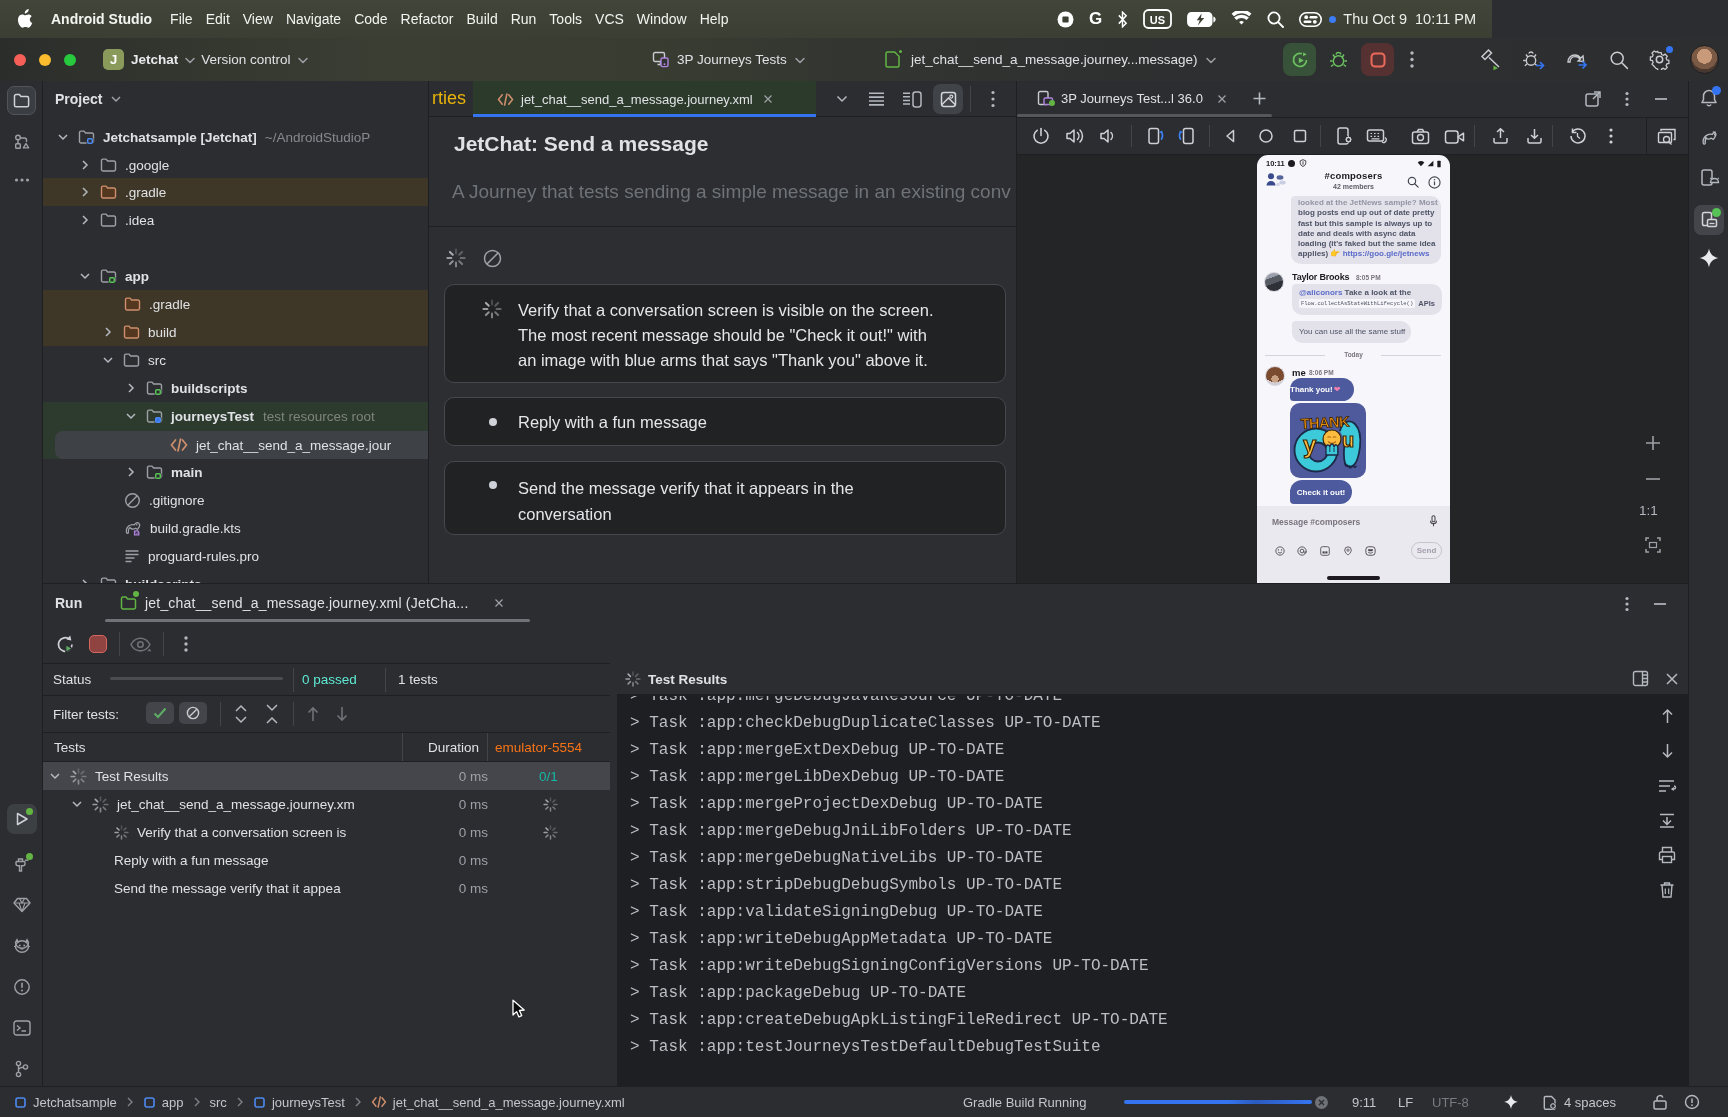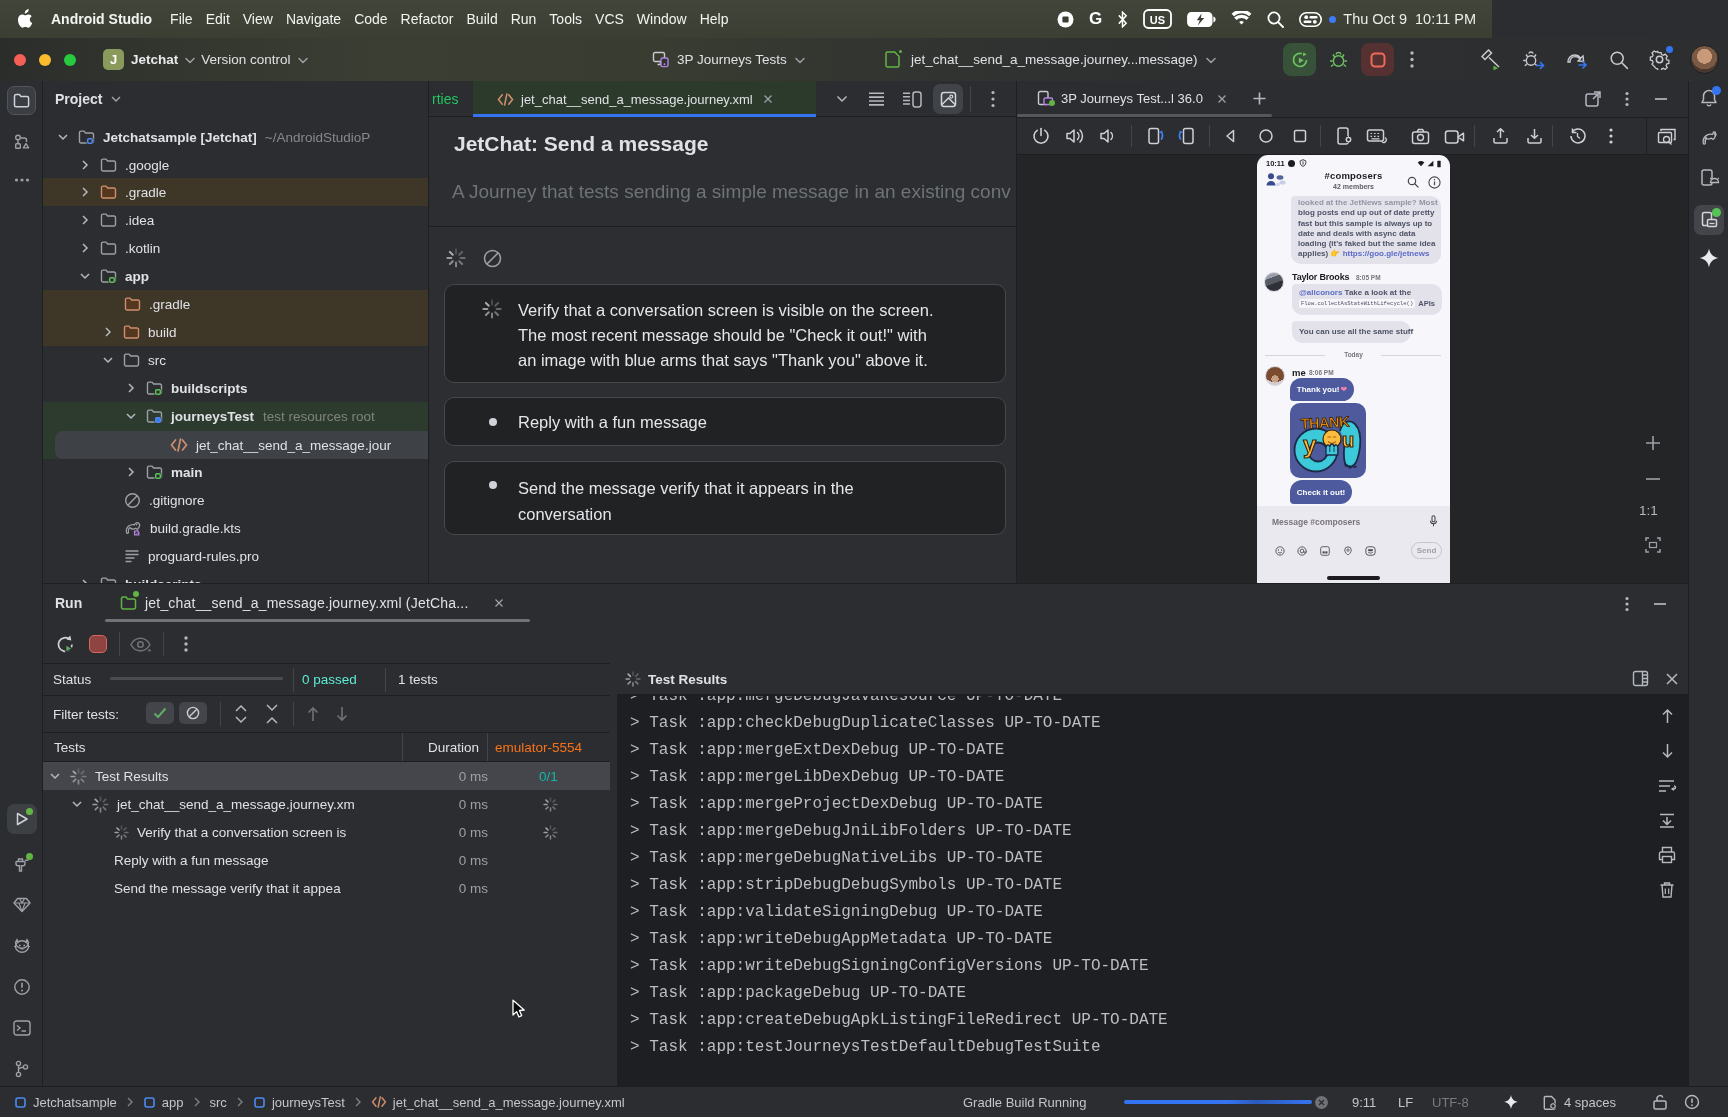--- a/index.html
+++ b/index.html
@@ -308,27 +308,20 @@
           <path d="M1.5 3.6a1.5 1.5 0 0 1 1.5-1.5h3l1.6 1.9h6.4a1.5 1.5 0 0 1 1.5 1.5v7a1.5 1.5 0 0 1-1.5 1.5H3a1.5 1.5 0 0 1-1.5-1.5z" fill="#53381f" stroke="#cf8e6d" stroke-width="1.4"></path>
         </svg>
       </span>.gradle</div>
   <div class="trow" style="top:125px"><span style="width:34px"></span><svg class="chd" width="16" height="16" viewBox="0 0 16 16">
         <path d="M6 4l4 4-4 4" stroke="#b4b8bf" stroke-width="1.5" fill="none"></path>
       </svg><span class="tico">
         <svg width="17" height="16" viewBox="0 0 17 16">
           <path d="M1.5 3.6a1.5 1.5 0 0 1 1.5-1.5h3l1.6 1.9h6.4a1.5 1.5 0 0 1 1.5 1.5v7a1.5 1.5 0 0 1-1.5 1.5H3a1.5 1.5 0 0 1-1.5-1.5z" fill="none" stroke="#9da0a6" stroke-width="1.4"></path>
         </svg>
       </span>.idea</div>
-  <div class="trow" style="top:153px"><span style="width:34px"></span><svg class="chd" width="16" height="16" viewBox="0 0 16 16">
-        <path d="M6 4l4 4-4 4" stroke="#b4b8bf" stroke-width="1.5" fill="none"></path>
-      </svg><span class="tico">
-        <svg width="17" height="16" viewBox="0 0 17 16">
-          <path d="M1.5 3.6a1.5 1.5 0 0 1 1.5-1.5h3l1.6 1.9h6.4a1.5 1.5 0 0 1 1.5 1.5v7a1.5 1.5 0 0 1-1.5 1.5H3a1.5 1.5 0 0 1-1.5-1.5z" fill="none" stroke="#9da0a6" stroke-width="1.4"></path>
-        </svg>
-      </span>.kotlin</div>
   <div class="trow" style="top:181px">
       <span style="width:34px"></span>
       <svg class="chd" width="16" height="16" viewBox="0 0 16 16">
         <path d="M4 6l4 4 4-4" stroke="#b4b8bf" stroke-width="1.5" fill="none"></path>
       </svg>
       <span class="tico">
         <svg width="17" height="16" viewBox="0 0 17 16">
           <path d="M1.5 3.6a1.5 1.5 0 0 1 1.5-1.5h3l1.6 1.9h6.4a1.5 1.5 0 0 1 1.5 1.5v7a1.5 1.5 0 0 1-1.5 1.5H3a1.5 1.5 0 0 1-1.5-1.5z" fill="none" stroke="#9da0a6" stroke-width="1.4"></path>
           <rect x="8.5" y="8.5" width="7" height="7" rx="1.6" fill="#2b2d30"></rect>
           <rect x="9.7" y="9.7" width="4.6" height="4.6" rx="1" fill="none" stroke="#57c255" stroke-width="1.5"></rect>
@@ -433,21 +426,21 @@
         <svg width="17" height="16" viewBox="0 0 17 16">
           <path d="M1.5 3.6a1.5 1.5 0 0 1 1.5-1.5h3l1.6 1.9h6.4a1.5 1.5 0 0 1 1.5 1.5v7a1.5 1.5 0 0 1-1.5 1.5H3a1.5 1.5 0 0 1-1.5-1.5z" fill="none" stroke="#9da0a6" stroke-width="1.4"></path>
         </svg>
       </span>
       <b>buildscripts</b>
     </div>
 </div>
 
 <div class="a" id="editor" style="left:428px;top:81px;width:588px;height:502px;background:#2c2e31;border-left:1px solid #1e1f22;overflow:hidden">
   <div class="a" style="left:0;top:0;width:588px;height:36px;background:#2b2d30;border-bottom:1px solid #1e1f22"></div>
-  <div class="a f" style="left:3px;top:0;height:35px;font-size:14px;color:#22c55e">rties</div>
+  <div class="a f" style="left:3px;top:0;height:35px;font-size:18px;color:#eab308">rties</div>
   <div class="a f" style="left:44px;top:0;width:343px;height:36px;background:#2c3a2b;padding-left:24px">
     <svg width="17" height="13" viewBox="0 0 18 14" style="margin-right:7px">
         <path d="M5.5 2 1.5 7l4 5M12.5 2l4 5-4 5M8 13 10.5 1" fill="none" stroke="#cf8e6d" stroke-width="1.7" stroke-linecap="round"></path>
       </svg>
     <span style="font-size:13px;color:#dfe1e5">jet_chat__send_a_message.journey.xml</span>
     <svg width="16" height="16" viewBox="0 0 16 16" style="margin-left:7px">
         <path d="M4.5 4.5l7 7M11.5 4.5l-7 7" stroke="#9da0a6" stroke-width="1.3"></path>
       </svg>
   </div>
   <div class="a" style="left:44px;top:33px;width:343px;height:3px;background:#3574f0"></div>
@@ -680,30 +673,30 @@
     <span class="a" style="left:7px;top:117px;width:20px;height:20px;border-radius:50%;background:linear-gradient(160deg,#9aa0ab 0 28%,#555a63 29% 55%,#2e3138 56%);border:1px solid #d7d5de"></span>
     <div class="a" style="left:35px;top:117px;font-size:9px;font-weight:bold;color:#1d1b20;letter-spacing:-.2px">Taylor Brooks</div>
     <div class="a" style="left:99px;top:119px;font-size:6.5px;font-weight:bold;color:#79747e">8:05 PM</div>
     <div class="a" style="left:35px;top:129px;width:150px;height:31px;background:#e3e2eb;border-radius:4px 10px 10px 10px"></div>
     <div class="a" style="left:42px;top:133px;font-size:8px;font-weight:bold;color:#4e5366"><span style="color:#5b6bc9">@aliconors</span> Take a look at the</div>
     <div class="a f" style="left:42px;top:144px;font-size:5.5px;color:#4e5366">
         <span style="font-family:'Liberation Mono',monospace;background:#f6f5f9;padding:1px 2px;border-radius:2px">Flow.collectAsStateWithLifecycle()</span>
         <span style="font-size:7.5px;font-weight:bold;margin-left:3px">APIs</span>
       </div>
     <div class="a" style="left:35px;top:166px;width:119px;height:22px;background:#e3e2eb;border-radius:4px 11px 11px 11px"></div>
-    <div class="a" style="left:42px;top:172px;font-size:8px;font-weight:bold;color:#4e5366">You can use all the same stuff</div>
+    <div class="a" style="left:42px;top:172px;font-size:8px;font-weight:normal;color:#4e5366">You can use all the same stuff</div>
 
     <div class="a" style="left:8px;top:200px;width:60px;height:1px;background:#d5d3dc"></div>
     <div class="a" style="left:0;top:196px;width:193px;text-align:center;font-size:6.5px;font-weight:bold;color:#79747e">Today</div>
     <div class="a" style="left:124px;top:200px;width:60px;height:1px;background:#d5d3dc"></div>
 
     <span class="a" style="left:8px;top:211px;width:20px;height:20px;border-radius:50%;background:radial-gradient(circle at 50% 66%,#c8a084 0 24%,rgba(0,0,0,0) 25%),radial-gradient(ellipse 62% 50% at 50% 34%,#7a4b2e 0 99%,rgba(0,0,0,0) 100%),linear-gradient(#e6e2e2,#cfccd2);border:1px solid #d7d5de"></span>
     <div class="a" style="left:35px;top:212px;font-size:9.5px;font-weight:bold;color:#1d1b20">me</div>
     <div class="a" style="left:52px;top:214px;font-size:6.5px;font-weight:bold;color:#79747e">8:06 PM</div>
-    <div class="a f" style="left:33px;top:223px;width:64px;height:23px;background:#4d5a9e;border-radius:12px 12px 12px 4px;justify-content:center">
+    <div class="a f" style="left:33px;top:223px;width:64px;height:23px;background:#4d5a9e;border-radius:12px 12px 12px 4px;">
         <span style="font-size:8px;font-weight:bold;color:#fff">Thank you!</span>
         <span style="font-size:8px;margin-left:1px;color:#f47fae">❤</span>
       </div>
 
     <svg class="a" width="76" height="75" viewBox="0 0 76 75" style="left:33px;top:248px">
       <rect x="0" y="0" width="76" height="75" rx="10" fill="#4e5a9b"></rect>
       <path d="M50 28 C52 18 60 16 65 21 C70 26 71 34 70 44 C69 52 68 58 64 62 C61 65 56 64 55 60 C53 53 54 44 55 38" fill="#3cc9da" stroke="#1c2947" stroke-width="1.8"></path>
       <path d="M55 60 q0 5 2.5 1.5 M59 62 q0 5 3 1.5 M63 62 q1 4 3.5 1" fill="none" stroke="#1c2947" stroke-width="1.4"></path>
       <circle cx="26" cy="47" r="21.5" fill="#3cc9da" stroke="#1c2947" stroke-width="1.8"></circle>
       <circle cx="28" cy="49" r="9.5" fill="#4e5a9b" stroke="#1c2947" stroke-width="1.8"></circle>

